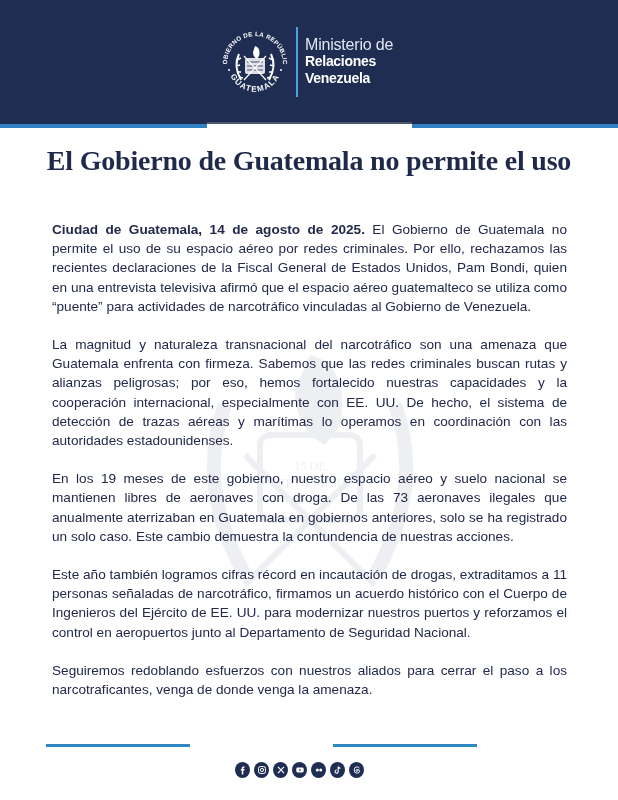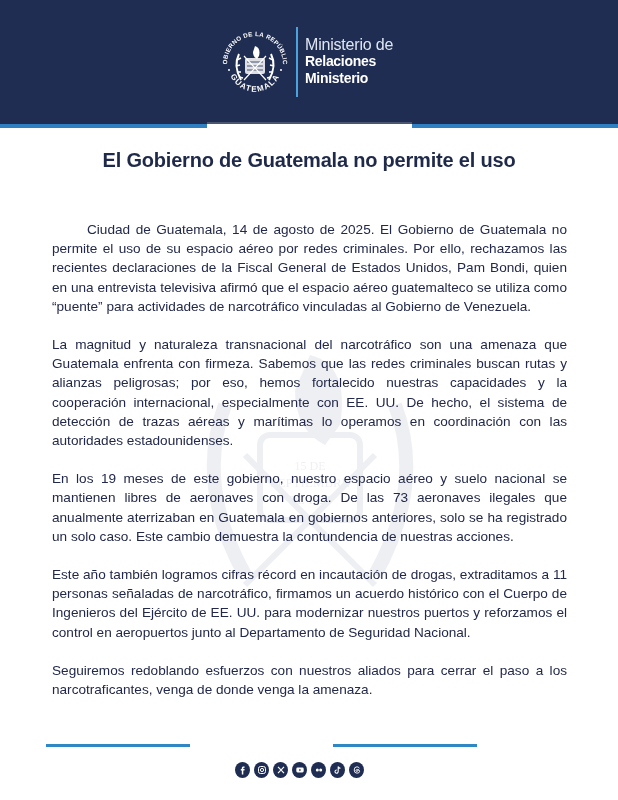--- a/index.html
+++ b/index.html
@@ -11,28 +11,28 @@
   .header-strip.left { left: 0; width: 207px; }
   .header-strip.right { left: 412px; width: 206px; }
   .header-gap { position: absolute; top: 122px; left: 207px; width: 205px; height: 2px; background: #4a5570; }
 
   .emblem { position: absolute; left: 217px; top: 24px; width: 76px; height: 78px; }
   .divider { position: absolute; left: 296px; top: 27px; width: 2px; height: 70px; background: #4aa3dc; }
   .ministry { position: absolute; left: 305px; top: 36px; color: #ffffff; line-height: 17px; }
   .ministry .l1 { font-size: 16px; font-weight: 400; letter-spacing: -0.2px; color: #dfe6f2; }
   .ministry .l2, .ministry .l3 { font-size: 14px; font-weight: 700; letter-spacing: -0.3px; }
 
-  .title { position: absolute; left: 0; top: 148px; width: 618px; text-align: center; font-size: 20px; font-weight: 700; line-height: 25px; color: #1f2a4a; letter-spacing: -0.2px; }
+  .title { position: absolute; left: 0; top: 148px; width: 618px; text-align: center; font-size: 28px; font-weight: 700; line-height: 25px; color: #1f2a4a; letter-spacing: -0.2px; font-family: Liberation Serif, serif; }
 
   .watermark { position: absolute; left: 185px; top: 345px; width: 250px; height: 270px; opacity: 0.07; }
 
   .body { position: absolute; left: 52px; top: 220px; width: 515px; font-size: 13.6px; line-height: 19.2px; color: #22294a; }
   .body p { text-align: justify; margin-bottom: 19px; }
   .body p.last-line-left { text-align-last: left; }
-  .body b { font-weight: 400; margin-left: 35px; }
+  .body b { font-weight: 700; }
 
   .footer-line { position: absolute; top: 744px; height: 3px; background: #2f88c4; }
   .footer-line.left { left: 46px; width: 144px; }
   .footer-line.right { left: 333px; width: 144px; }
 
   .social { position: absolute; left: 235px; top: 762px; display: flex; gap: 4px; }
   .social .ic { width: 15px; height: 16px; border-radius: 50%; background: #1f2d52; display: flex; align-items: center; justify-content: center; color: #ffffff; font-size: 9px; font-weight: 700; cursor: pointer; }
   .social svg { width: 10px; height: 10px; }
 </style>
 </head>
@@ -64,21 +64,21 @@
     <path d="M38 22 q6 2 4 10 l-2 3 q-4 -2 -4 -7 z" fill="#fff"></path>
 
     <path d="M27 56 L49 32 M49 56 L27 32" stroke="#fff" stroke-width="1.2"></path>
   </svg>
 
   <div class="divider"></div>
 
   <div class="ministry">
     <div class="l1">Ministerio de</div>
     <div class="l2">Relaciones</div>
-    <div class="l3">Ministerio</div>
+    <div class="l3">Venezuela</div>
   </div>
 </div>
 <div class="header-gap"></div>
 <div class="header-strip left"></div>
 <div class="header-strip right"></div>
 
 <div class="title">
   <div>El Gobierno de Guatemala no permite el uso</div>
 </div>
 

